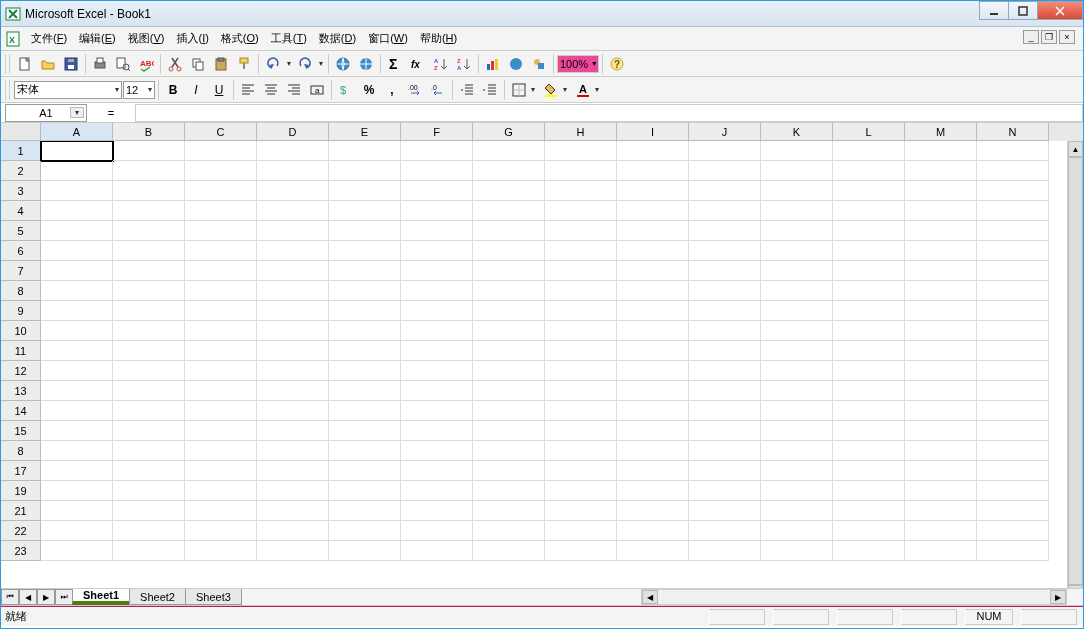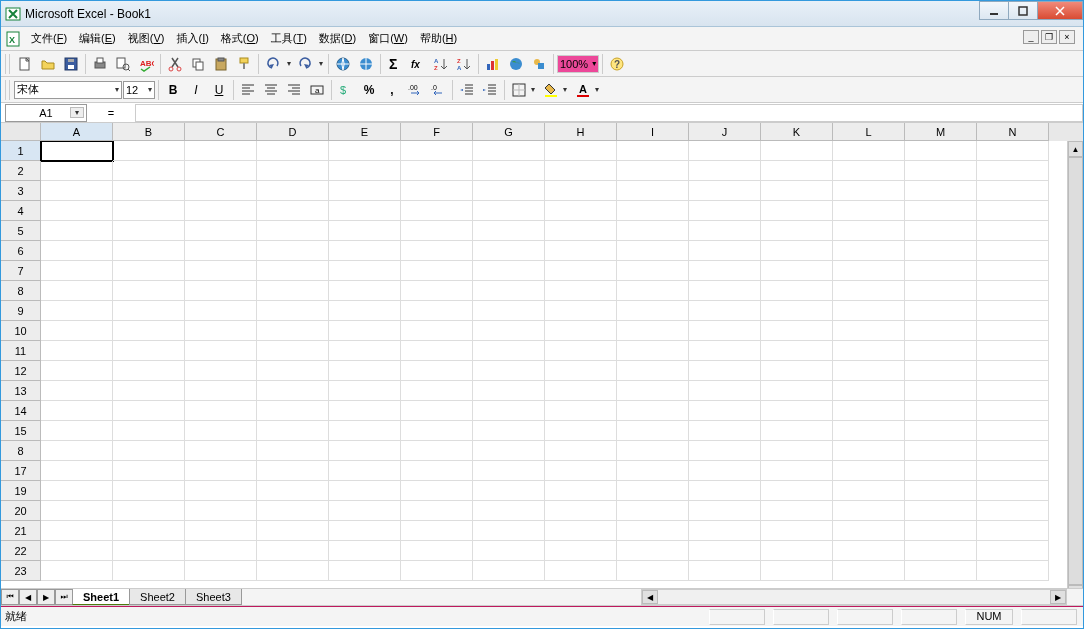--- a/index.html
+++ b/index.html
@@ -54,21 +54,21 @@
 .cell { width: 72px; height: 20px; border-right: 1px solid #ddd; border-bottom: 1px solid #ddd; font-size: 11px; cursor: cell; }
 .cell.selected { outline: 2px solid #000; outline-offset: -1px; }
 .vscroll { position: absolute; right: 0; top: 18px; bottom: 0; width: 16px; background: #f0f0f0; border-left: 1px solid #ccc; }
 .vscroll .sbtn { height: 16px; background: #e0e0e0; border: 1px solid #bbb; font-size: 8px; display: flex; align-items: center; justify-content: center; cursor: pointer; }
 .vscroll .thumb { height: 428px; background: #ddd; border: 1px solid #bbb; }
 
 .sheet-tabs { height: 18px; background: #f4f4f4; display: flex; align-items: center; border-top: 1px solid #ccc; border-bottom: 1px solid #ccc; position: relative; }
 .sheet-tabs .nav-btns { display: flex; }
 .sheet-tabs .nbtn { width: 18px; height: 16px; border: 1px solid #999; background: #eee; font-size: 8px; display: flex; align-items: center; justify-content: center; cursor: pointer; }
 .sheet-tabs .tab { height: 16px; padding: 0 10px; font-size: 11px; border: 1px solid #999; border-top: none; background: #e8e8e8; display: flex; align-items: center; cursor: pointer; margin-left: -1px; font-family: Arial; }
-.sheet-tabs .tab.active { background: #fff; font-weight: bold; border-bottom: 1px solid #4d7c0f; }
+.sheet-tabs .tab.active { background: #fff; font-weight: bold; border-bottom: 4px solid #4d7c0f; }
 .sheet-tabs .hscroll { position: absolute; right: 16px; left: 640px; height: 16px; background: #f0f0f0; border: 1px solid #ccc; display: flex; }
 .sheet-tabs .hscroll .sbtn { width: 16px; background: #e0e0e0; border: 1px solid #bbb; font-size: 8px; display: flex; align-items: center; justify-content: center; cursor: pointer; }
 .sheet-tabs .hscroll .track { flex: 1; }
 
 .status-bar { height: 20px; background: #f4f4f4; display: flex; align-items: center; font-size: 11px; padding-left: 4px; border-top: 1px solid #be185d; position: relative; }
 .status-bar .status-text { }
 .status-bar .panes { position: absolute; right: 6px; display: flex; gap: 8px; }
 .status-bar .pane { width: 56px; height: 16px; border: 1px solid #ccc; border-left: 1px solid #fff; font-size: 11px; text-align: center; font-family: Arial; }
 .status-bar .pane.num { width: 48px; }
 
@@ -711,37 +711,20 @@
         <div class="cell"></div>
         <div class="cell"></div>
         <div class="cell"></div>
         <div class="cell"></div>
         <div class="cell"></div>
         <div class="cell"></div>
         <div class="cell"></div>
         <div class="cell"></div>
       </div>
       <div class="row">
-        <div class="rh">20</div>
-        <div class="cell"></div>
-        <div class="cell"></div>
-        <div class="cell"></div>
-        <div class="cell"></div>
-        <div class="cell"></div>
-        <div class="cell"></div>
-        <div class="cell"></div>
-        <div class="cell"></div>
-        <div class="cell"></div>
-        <div class="cell"></div>
-        <div class="cell"></div>
-        <div class="cell"></div>
-        <div class="cell"></div>
-        <div class="cell"></div>
-      </div>
-      <div class="row">
         <div class="rh">21</div>
         <div class="cell"></div>
         <div class="cell"></div>
         <div class="cell"></div>
         <div class="cell"></div>
         <div class="cell"></div>
         <div class="cell"></div>
         <div class="cell"></div>
         <div class="cell"></div>
         <div class="cell"></div>

